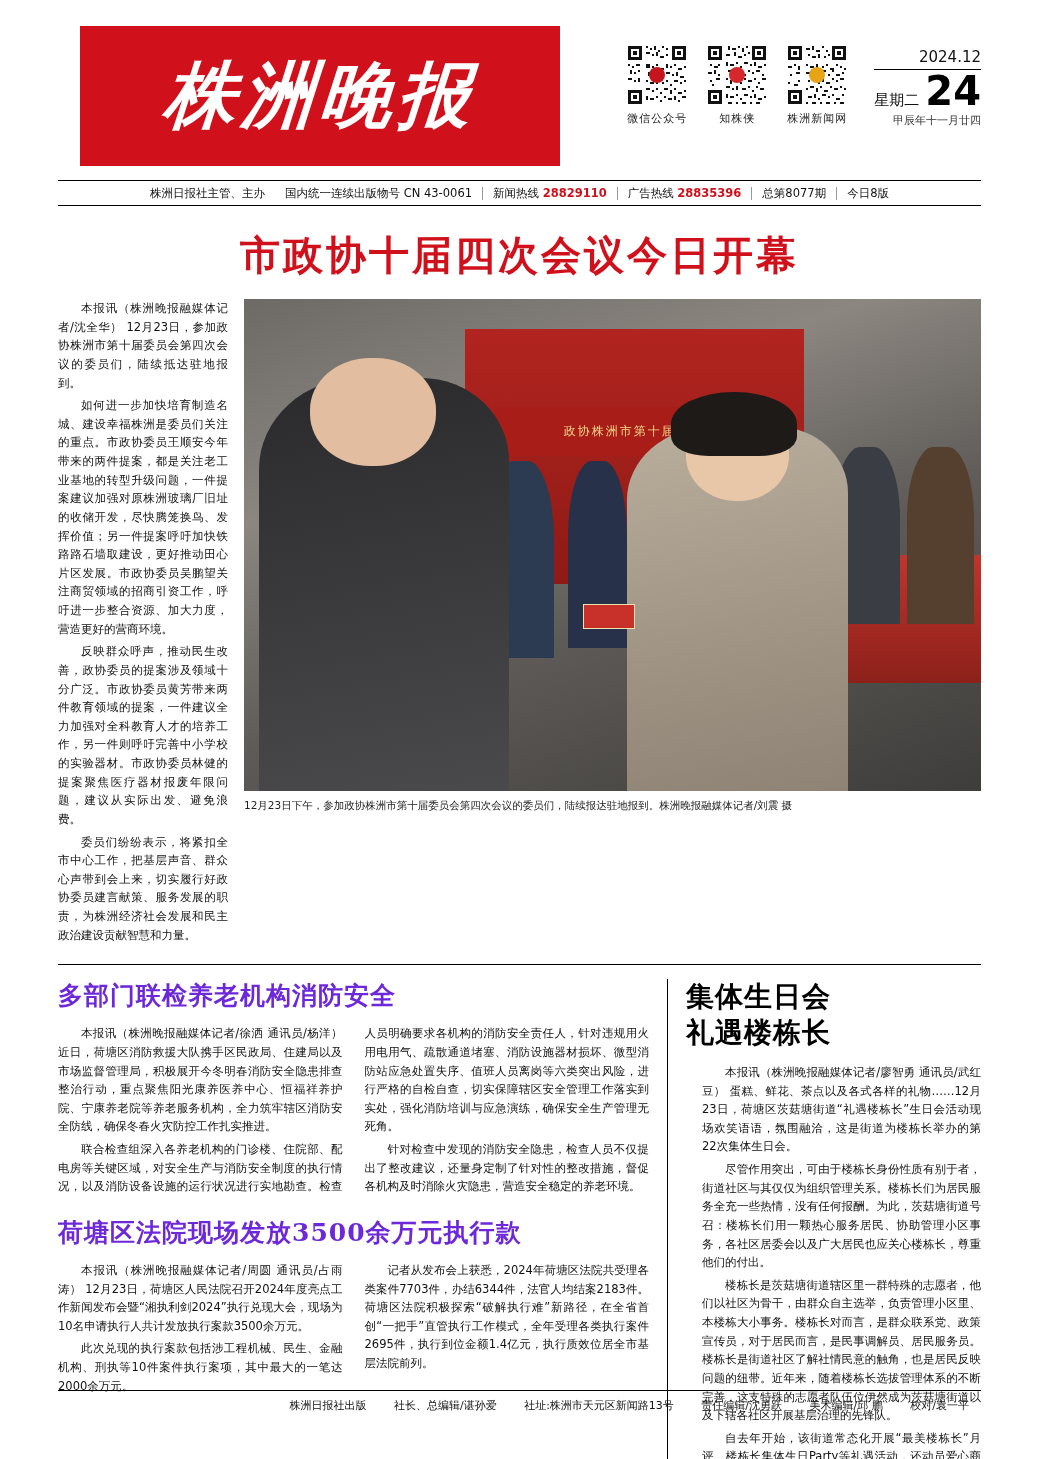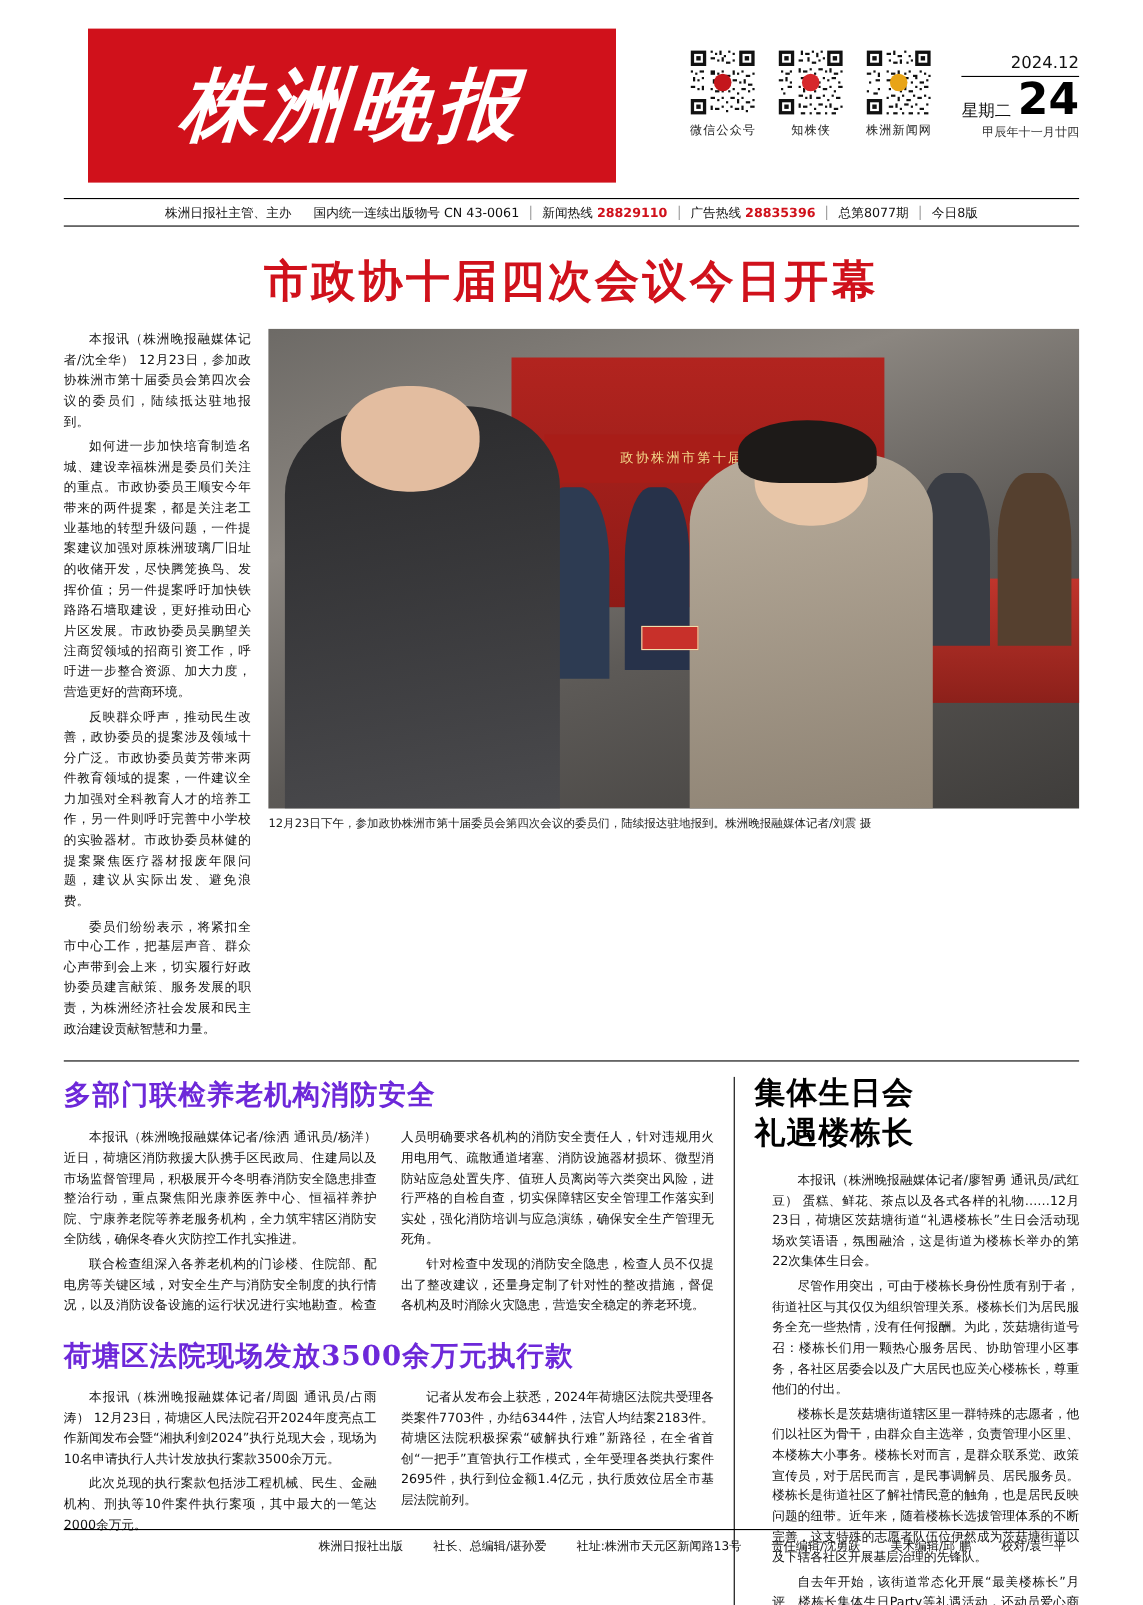--- a/index.html
+++ b/index.html
@@ -75,21 +75,21 @@
   .lead-col {
     width:170px;
     font-size:11.5px;
     line-height:1.62;
     text-align:justify;
     color:#111;
   }
   .lead-col p { margin:0 0 4px 0; text-indent:2em; }
   .lead-photo { flex:1; }
   .photo {
-    width:100%; height:436px;
+    width:100%; height:492px;
     position:relative; overflow:hidden;
     background:linear-gradient(160deg,#6d6a66 0%,#8b8680 30%,#5d5a57 60%,#3f3d3b 100%);
   }
   .photo .wall-red {
     position:absolute; left:30%; top:6%; width:46%; height:52%;
     background:linear-gradient(180deg,#b2241f,#8e1a16);
   }
   .photo .banner {
     position:absolute; left:34%; top:22%; width:34%; height:10%;
     background:#a81d18; color:#f3d98a;
@@ -144,21 +144,21 @@
 
   .art-title {
     font-family:"DejaVu Serif", serif;
     font-weight:bold;
     font-size:25px;
     letter-spacing:1px;
     margin:0 0 12px 0;
     color:#6d28d9;
   }
   .art-title-right {
-    font-family:Liberation Mono, monospace;
+    font-family:Liberation Serif, serif;
     font-weight:bold;
     font-size:28px;
     line-height:1.28;
     letter-spacing:1px;
     margin:0 0 12px 0;
   }
   .two-col {
     column-count:2; column-gap:22px;
     font-size:11.5px; line-height:1.62; text-align:justify; color:#111;
   }

